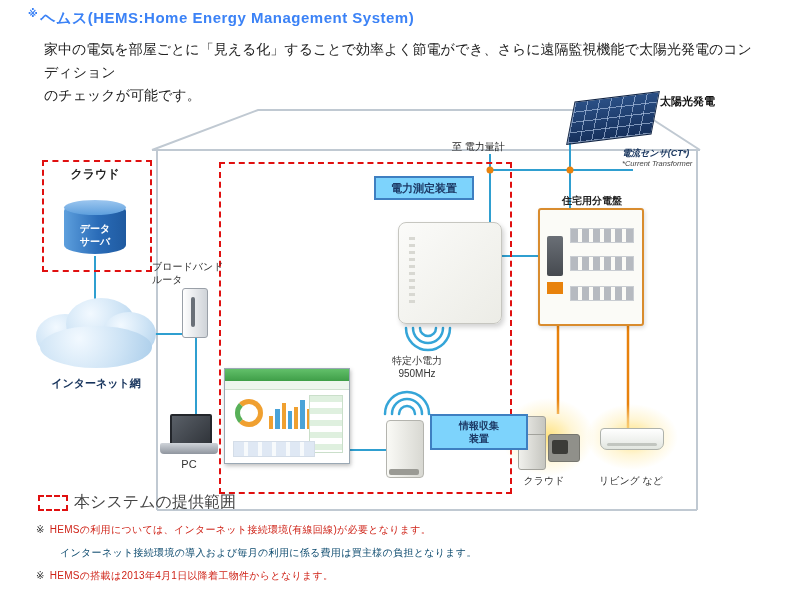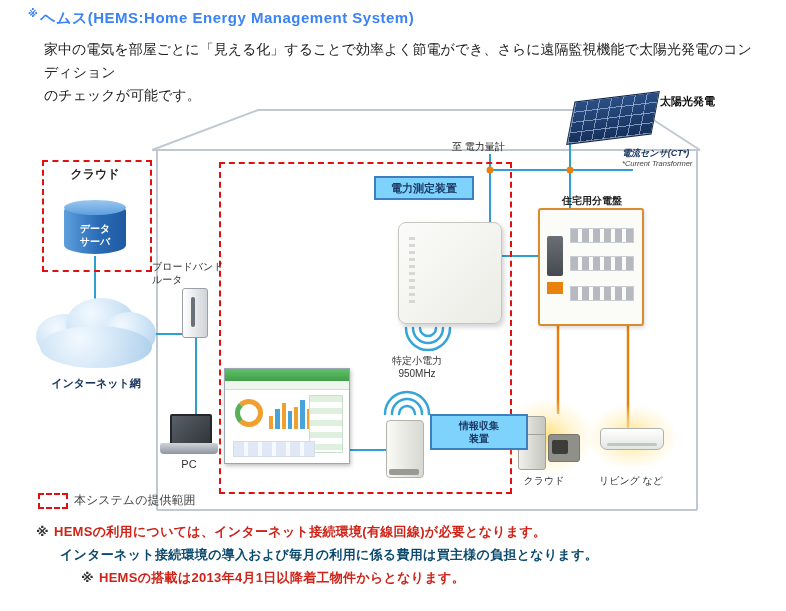--- a/index.html
+++ b/index.html
@@ -99,28 +99,28 @@
     background:
       repeating-linear-gradient(90deg, rgba(190,210,240,.6) 0 1px, transparent 1px 12px),
       repeating-linear-gradient(0deg, rgba(190,210,240,.6) 0 1px, transparent 1px 10px),
       linear-gradient(180deg,#2a4f85,#16305c);
     border:1px solid #0f2344; transform:rotate(-7deg) skewX(-18deg); z-index:4; }
   .solar-label { left:660px; top:94px; width:80px; font-size:11px; font-weight:bold; color:#111; z-index:4; }
 
   
   .legend { left:38px; top:492px; display:flex; align-items:center; gap:6px; z-index:4; }
   .legend-swatch { width:26px; height:12px; border:2px dashed #e01010; }
-  .legend-text { font-size:12px; color:#444; }
-
-  
-  .note { font-size:13px; font-weight:bold; letter-spacing:0.3px; z-index:4; }
+  .legend-text { font-size:16px; color:#444; }
+
+  
+  .note { font-size:10px; font-weight:normal; letter-spacing:0.3px; z-index:4; }
   .note .note-mark { color:#333; margin-right:5px; }
   .note1 { left:36px; top:523px; color:#cf2318; }
   .note2 { left:60px; top:546px; color:#0c4a6e; }
-  .note3 { left:36px; top:569px; color:#cf2318;margin-left:45px; }
+  .note3 { left:36px; top:569px; color:#cf2318; }
 </style>
 </head>
 <body>
 
 <div class="page">
 
   <div class="abs title">
     <span class="title-mark">※</span><span>ヘムス(HEMS:Home Energy Management System)</span>
   </div>
   <div class="abs desc">家中の電気を部屋ごとに「見える化」することで効率よく節電ができ、さらに遠隔監視機能で太陽光発電のコンディション

